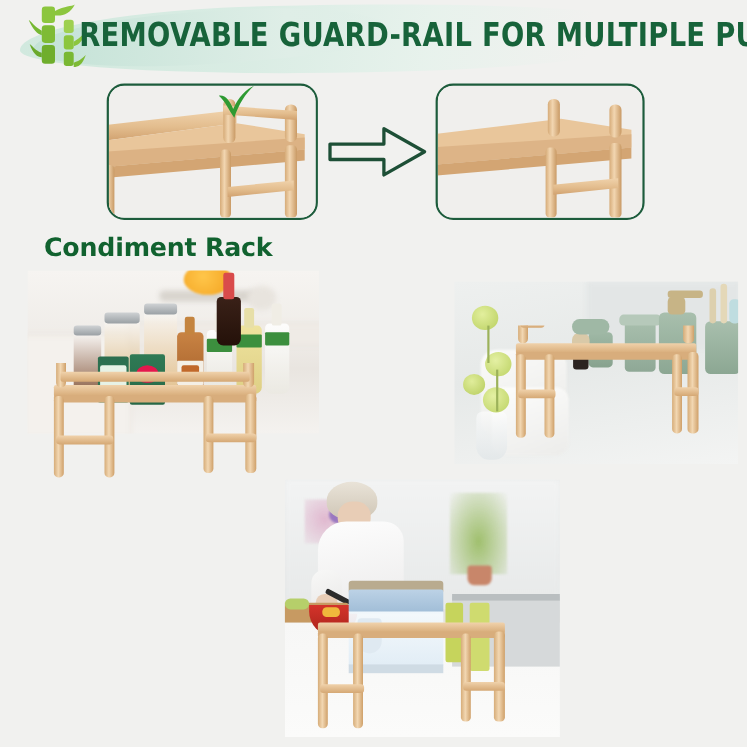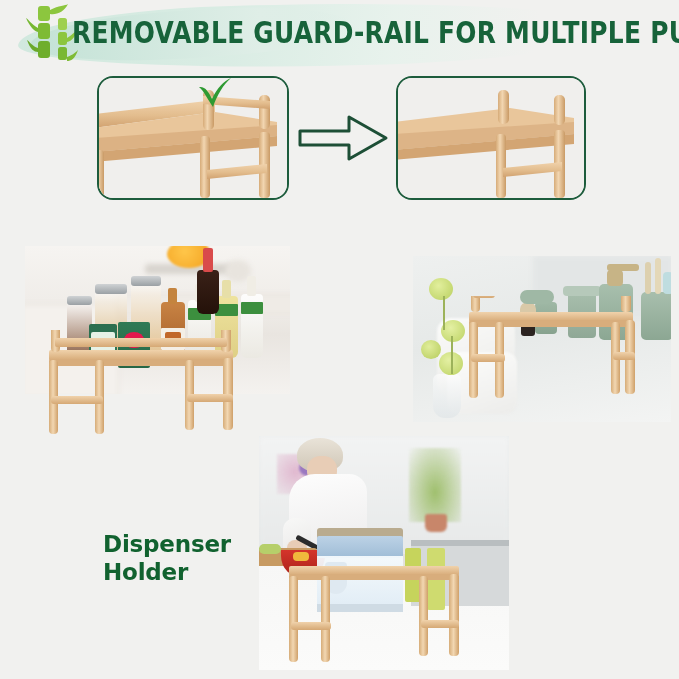--- a/index.html
+++ b/index.html
@@ -179,20 +179,21 @@
         <rect x="156" y="17" width="11" height="30" rx="5" fill="url(#w2)"></rect>
 
         <rect x="98" y="56" width="10" height="64" rx="4" fill="url(#w2)"></rect>
         <rect x="156" y="52" width="11" height="68" rx="4" fill="url(#w2)"></rect>
 
         <polygon points="105,90 164,84 164,93 105,99" fill="url(#w1)"></polygon>
       </svg>
     </div>
   </div>
 
+  <div class="lbl lbl-condiment">Condiment Rack</div>
 
   <div class="photo condiment">
     <div class="kitchenbg"></div>
     <div class="cab blur2" style="left:-4px;top:58px;width:96px;height:92px;background:#f4f1ed;"></div>
     <div class="cab blur2" style="left:92px;top:48px;width:180px;height:18px;background:#efebe6;"></div>
     <div class="obj blur2" style="left:120px;top:18px;width:88px;height:10px;background:#d8d4ce;border-radius:4px;"></div>
     <div class="obj blur2" style="left:200px;top:14px;width:26px;height:22px;background:#e8e4de;border-radius:50%;"></div>
 
     <div class="obj blur" style="left:142px;top:-6px;width:44px;height:28px;background:radial-gradient(circle at 40% 40%,#ffc64a,#f2a01d);border-radius:50%;"></div>
 
@@ -314,24 +315,20 @@
     <rect x="60" y="-6" width="22" height="8" rx="3" fill="url(#bwv)"></rect>
 
     <rect x="56" y="26" width="9" height="76" rx="4" fill="url(#bw)"></rect>
     <rect x="82" y="26" width="9" height="76" rx="4" fill="url(#bw)"></rect>
     <rect x="198" y="26" width="9" height="72" rx="4" fill="url(#bw)"></rect>
     <rect x="212" y="24" width="10" height="74" rx="4" fill="url(#bw)"></rect>
     <rect x="58" y="58" width="34" height="8" rx="3" fill="url(#bwv)"></rect>
     <rect x="200" y="56" width="22" height="8" rx="3" fill="url(#bwv)"></rect>
   </svg>
 
-  <div class="lbl lbl-dispenser">
-    <span>Dispenser</span><br>
-    <span>Holder</span>
-  </div>
 
   <div class="photo dispenser">
     <div class="dispbg"></div>
 
     <div class="obj blur2" style="left:0;top:0;width:250px;height:118px;background:linear-gradient(180deg,#f2f3f3,#e7e9e9);"></div>
 
     <div class="obj blur" style="left:150px;top:12px;width:52px;height:74px;background:radial-gradient(ellipse at 50% 60%,#9fbf6d,rgba(200,215,180,0));"></div>
     <div class="obj blur" style="left:166px;top:78px;width:22px;height:18px;background:#c8866a;border-radius:3px 3px 6px 6px;"></div>
 
     <div class="obj blur" style="left:18px;top:18px;width:46px;height:40px;background:radial-gradient(circle at 40% 45%,#e0b8cf,rgba(224,184,207,0));"></div>

